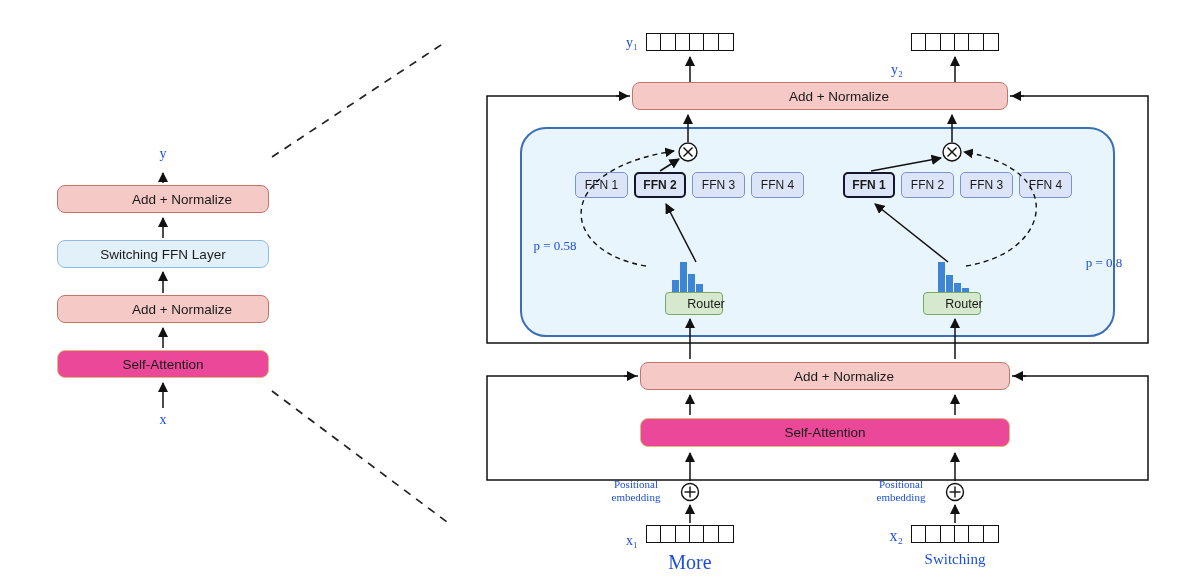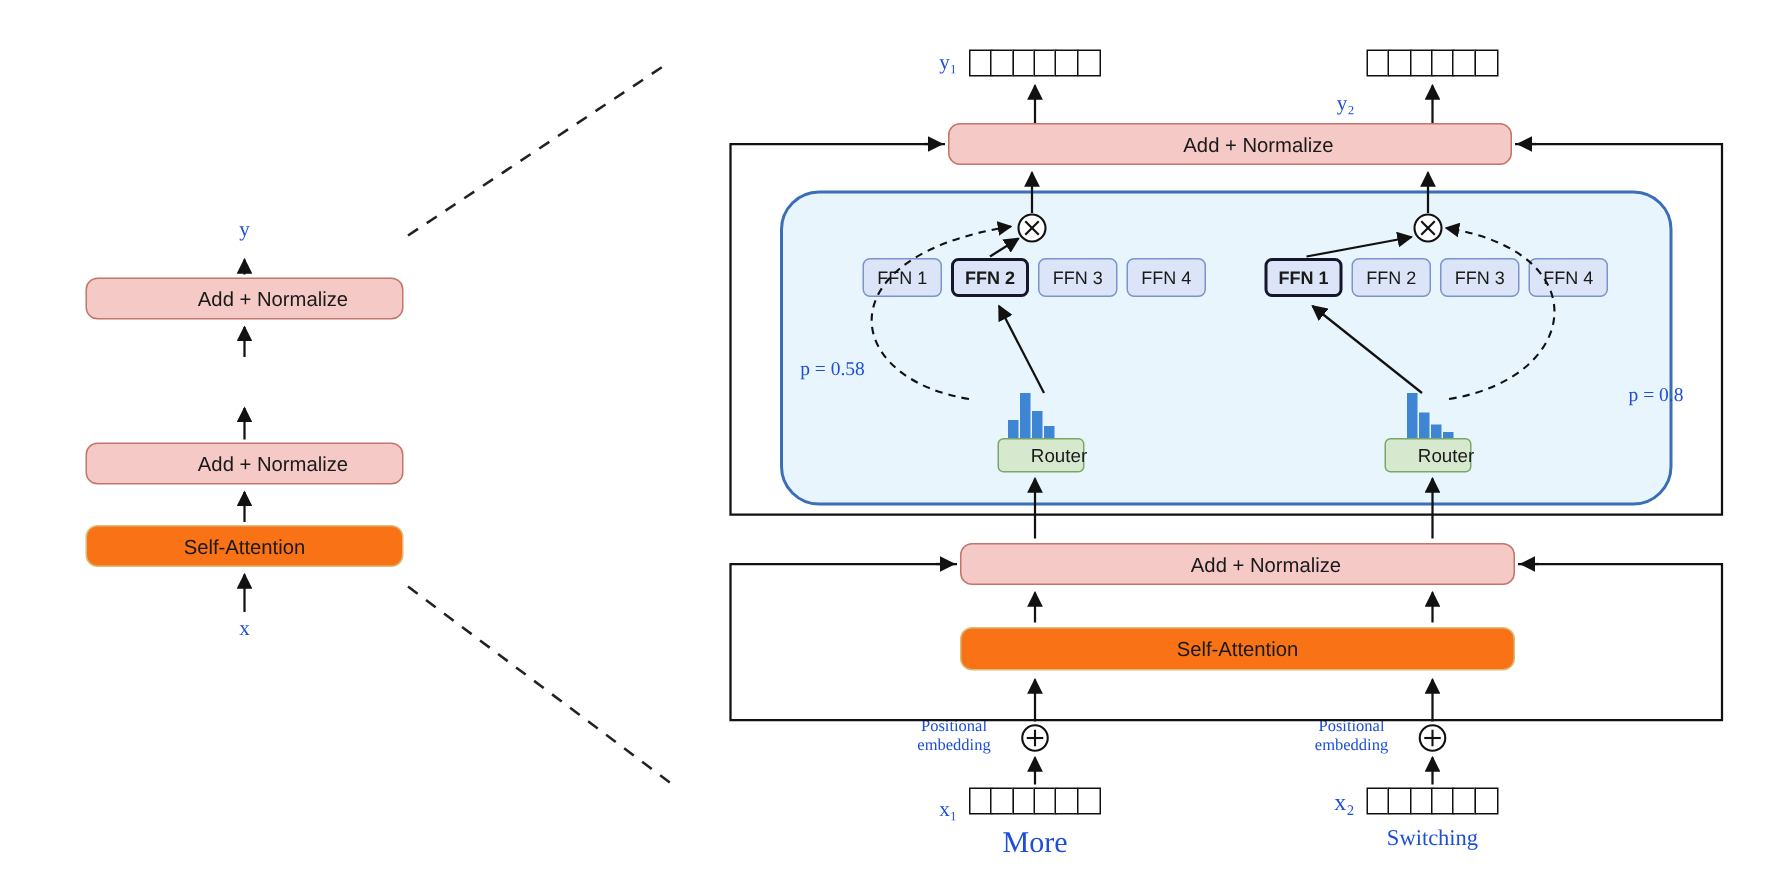--- a/index.html
+++ b/index.html
@@ -6,21 +6,21 @@
   #canvas{
     position:relative;width:1190px;height:584px;background:#ffffff;
     font-family:"Liberation Sans","DejaVu Sans",sans-serif;color:#1a1a1a;overflow:hidden;
   }
   #overlay{position:absolute;left:0;top:0;z-index:3;pointer-events:none;}
   .block{
     position:absolute;z-index:1;display:flex;align-items:center;justify-content:center;
     font-size:13.5px;border-radius:8px;box-sizing:border-box;text-align:center;
   }
   .red{background:#F5C9C5;border:1.5px solid #C3756C;padding-left:38px;}
-  .yellow{background:#f97316;border:1.5px solid #D9BD78;}
+  .yellow{background:#ec4899;border:1.5px solid #D9BD78;}
   .lblue{background:#E2F0FA;border:1.5px solid #8FBDE3;}
   .container-box{
     position:absolute;z-index:0;background:#E9F5FC;border:2.5px solid #3A6FB7;
     border-radius:26px;box-sizing:border-box;
   }
   .ffn{
     position:absolute;z-index:1;display:flex;align-items:center;justify-content:center;
     background:#DCE4F8;border:1.4px solid #7D92CE;border-radius:5px;
     font-size:12px;box-sizing:border-box;
   }
@@ -129,20 +129,21 @@
     <g transform="translate(938,292)">
         <rect x="0" y="-30" width="7" height="30" fill="#3E86D3"></rect>
         <rect x="8" y="-17" width="7" height="17" fill="#3E86D3"></rect>
         <rect x="16" y="-9" width="7" height="9" fill="#3E86D3"></rect>
         <rect x="24" y="-4" width="7" height="4" fill="#3E86D3"></rect>
       </g>
   </svg>
 
   <div class="lbl" style="left:149px;top:146px;width:28px;text-align:center;font-size:14px;">y</div>
   <div class="block red" style="left:57px;top:185px;width:212px;height:28px;">Add + Normalize</div>
+  <div class="block lblue" style="left:57px;top:240px;width:212px;height:28px;">Switching FFN Layer</div>
   <div class="block red" style="left:57px;top:295px;width:212px;height:28px;">Add + Normalize</div>
   <div class="block yellow" style="left:57px;top:350px;width:212px;height:28px;">Self-Attention</div>
   <div class="lbl" style="left:149px;top:412px;width:28px;text-align:center;font-size:14px;">x</div>
 
   <div class="lbl" style="left:608px;top:35px;width:30px;text-align:right;font-size:14px;">y₁</div>
   <div class="token-bar" style="left:646px;top:33px;">
       <span class="cell"></span>
       <span class="cell"></span>
       <span class="cell"></span>
       <span class="cell"></span>

